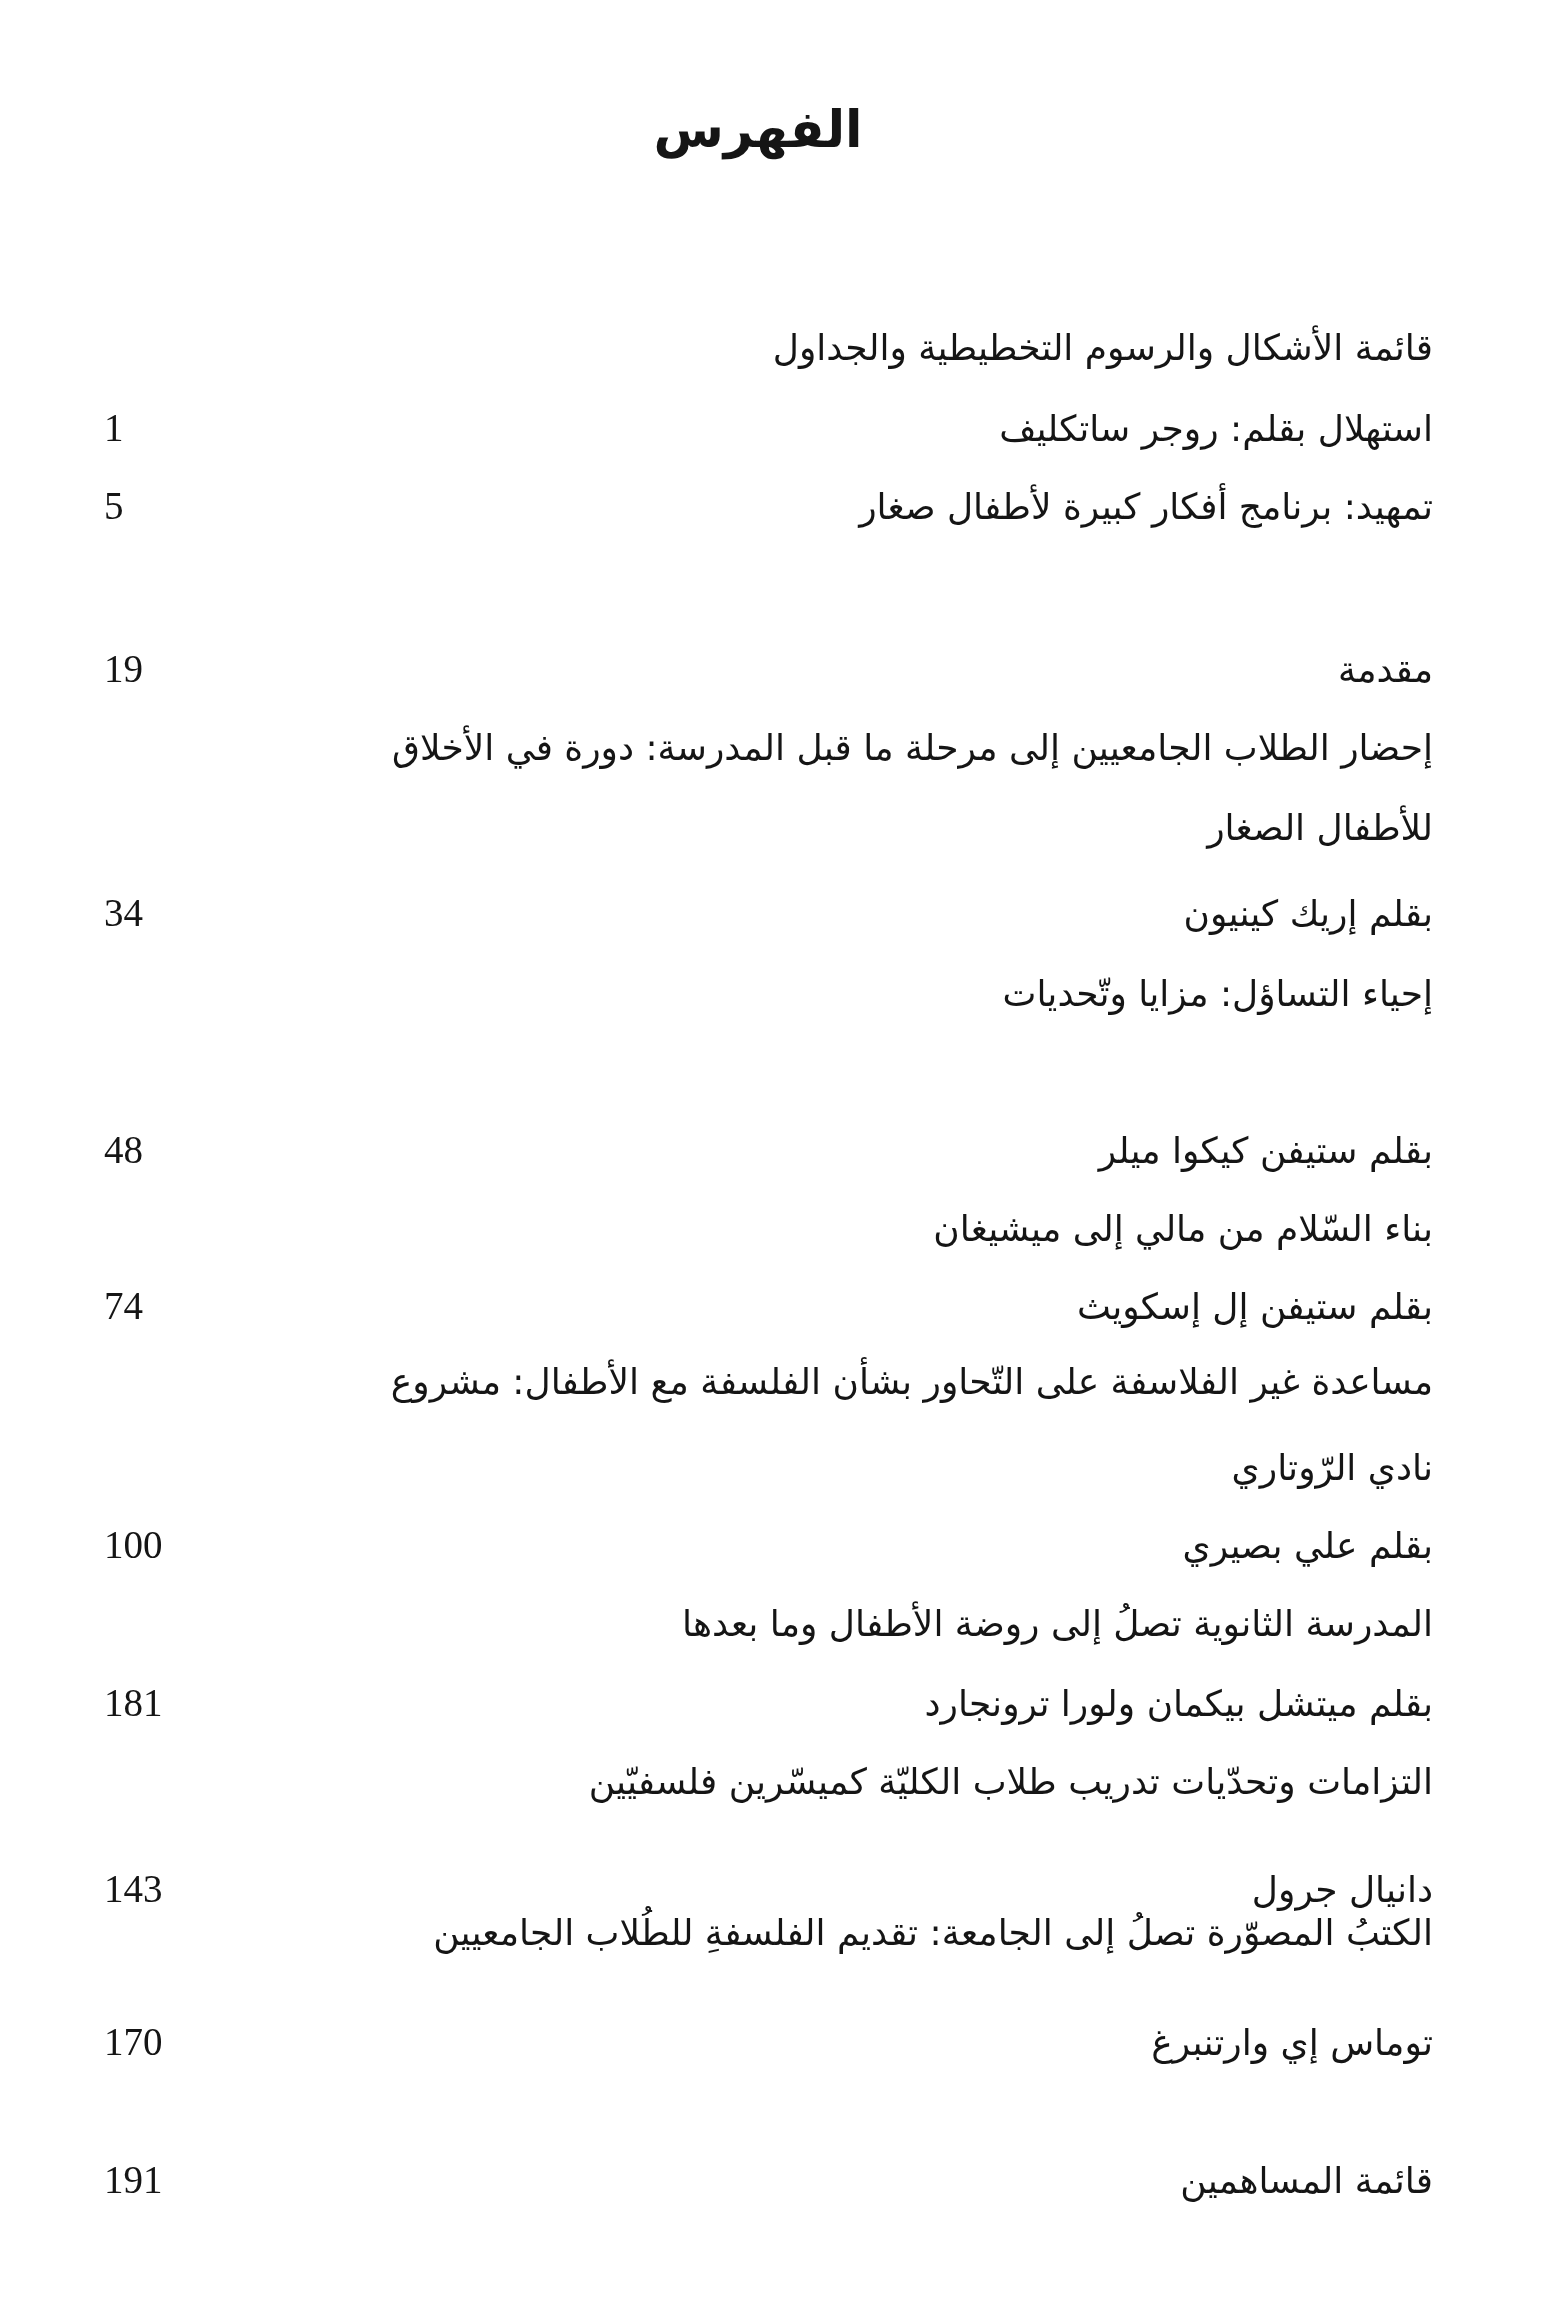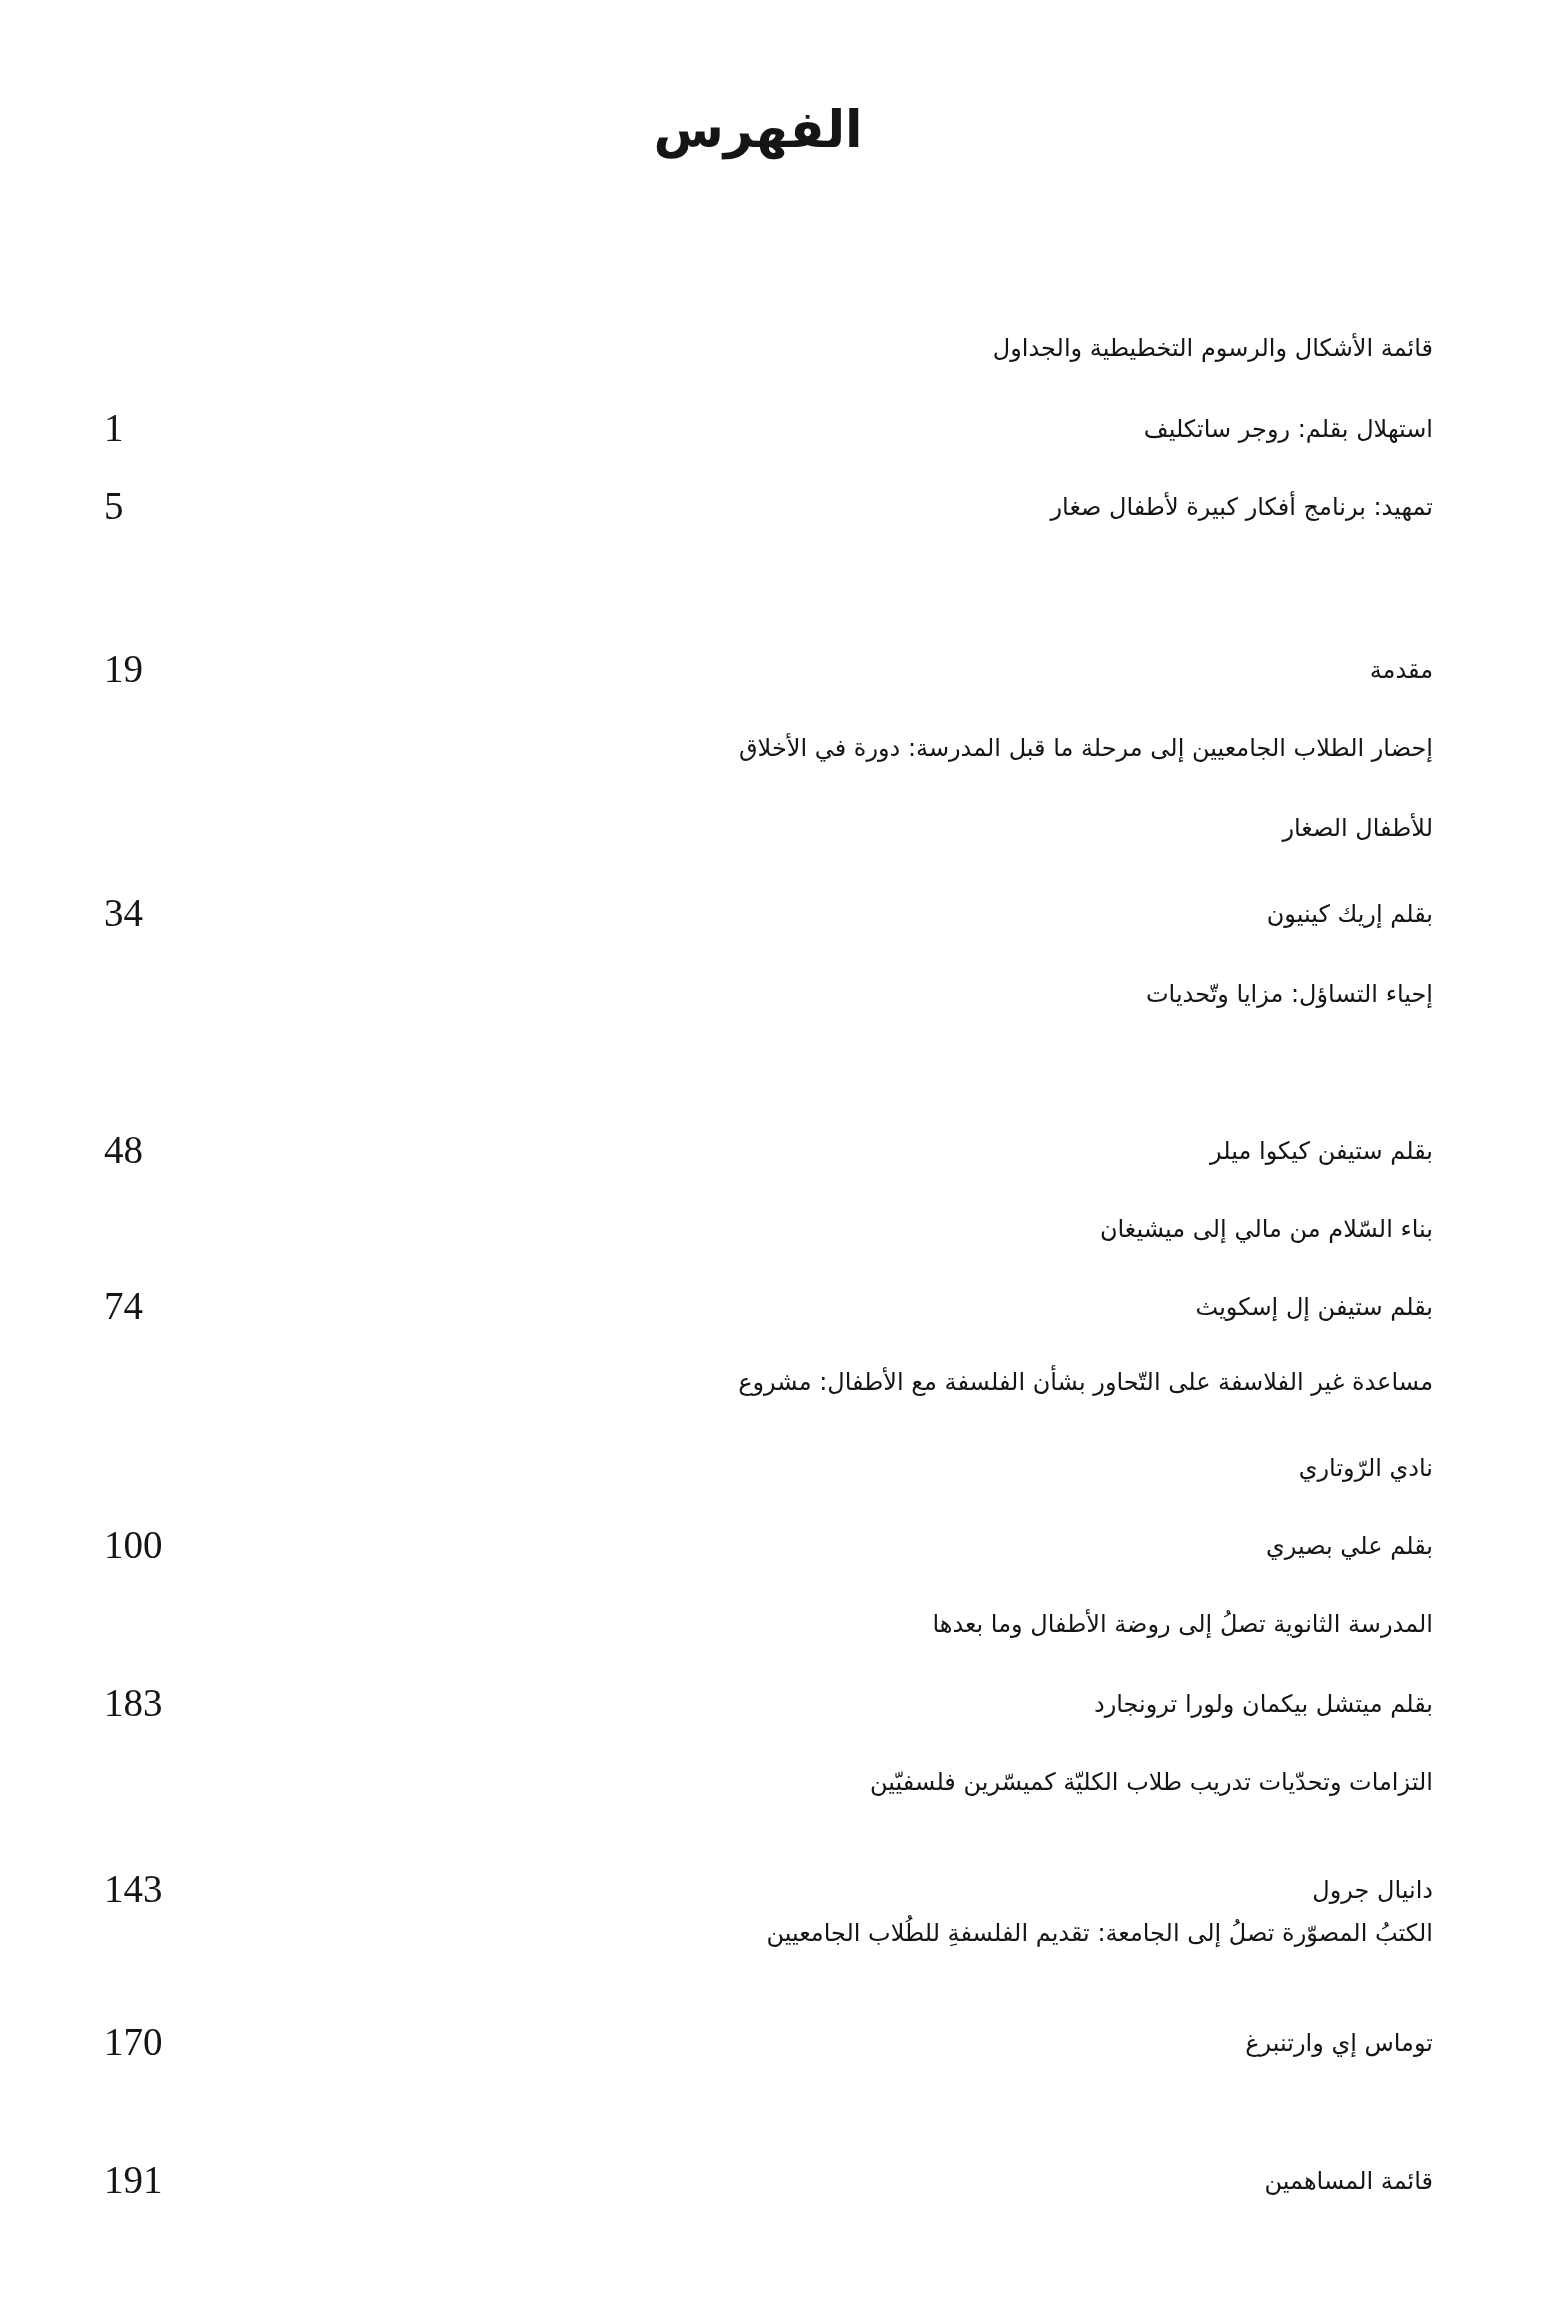--- a/index.html
+++ b/index.html
@@ -35,21 +35,21 @@
     left: 104px;
     right: 127px;
     height: 62px;
   }
   .row .txt {
     position: absolute;
     right: 0;
     top: 0;
     direction: rtl;
     unicode-bidi: embed;
-    font-size: 24px;
+    font-size: 36px;
     line-height: 62px;
     white-space: nowrap;
   }
   .row .num {
     position: absolute;
     left: 0;
     top: 0;
     direction: ltr;
     font-family: "Liberation Serif", "DejaVu Serif", serif;
     font-size: 39px;
@@ -134,21 +134,21 @@
     <span class="num">100</span>
     <span class="txt" lang="ar">بقلم علي بصيري</span>
   </div>
 
   <div class="row" style="top:1593px">
     <span class="num"></span>
     <span class="txt" lang="ar">المدرسة الثانوية تصلُ إلى روضة الأطفال وما بعدها</span>
   </div>
 
   <div class="row" style="top:1673px">
-    <span class="num">183</span>
+    <span class="num">181</span>
     <span class="txt" lang="ar">بقلم ميتشل بيكمان ولورا ترونجارد</span>
   </div>
 
   <div class="row" style="top:1751px">
     <span class="num"></span>
     <span class="txt" lang="ar">التزامات وتحدّيات تدريب طلاب الكليّة كميسّرين فلسفيّين</span>
   </div>
 
   <div class="row" style="top:1859px">
     <span class="num">143</span>

